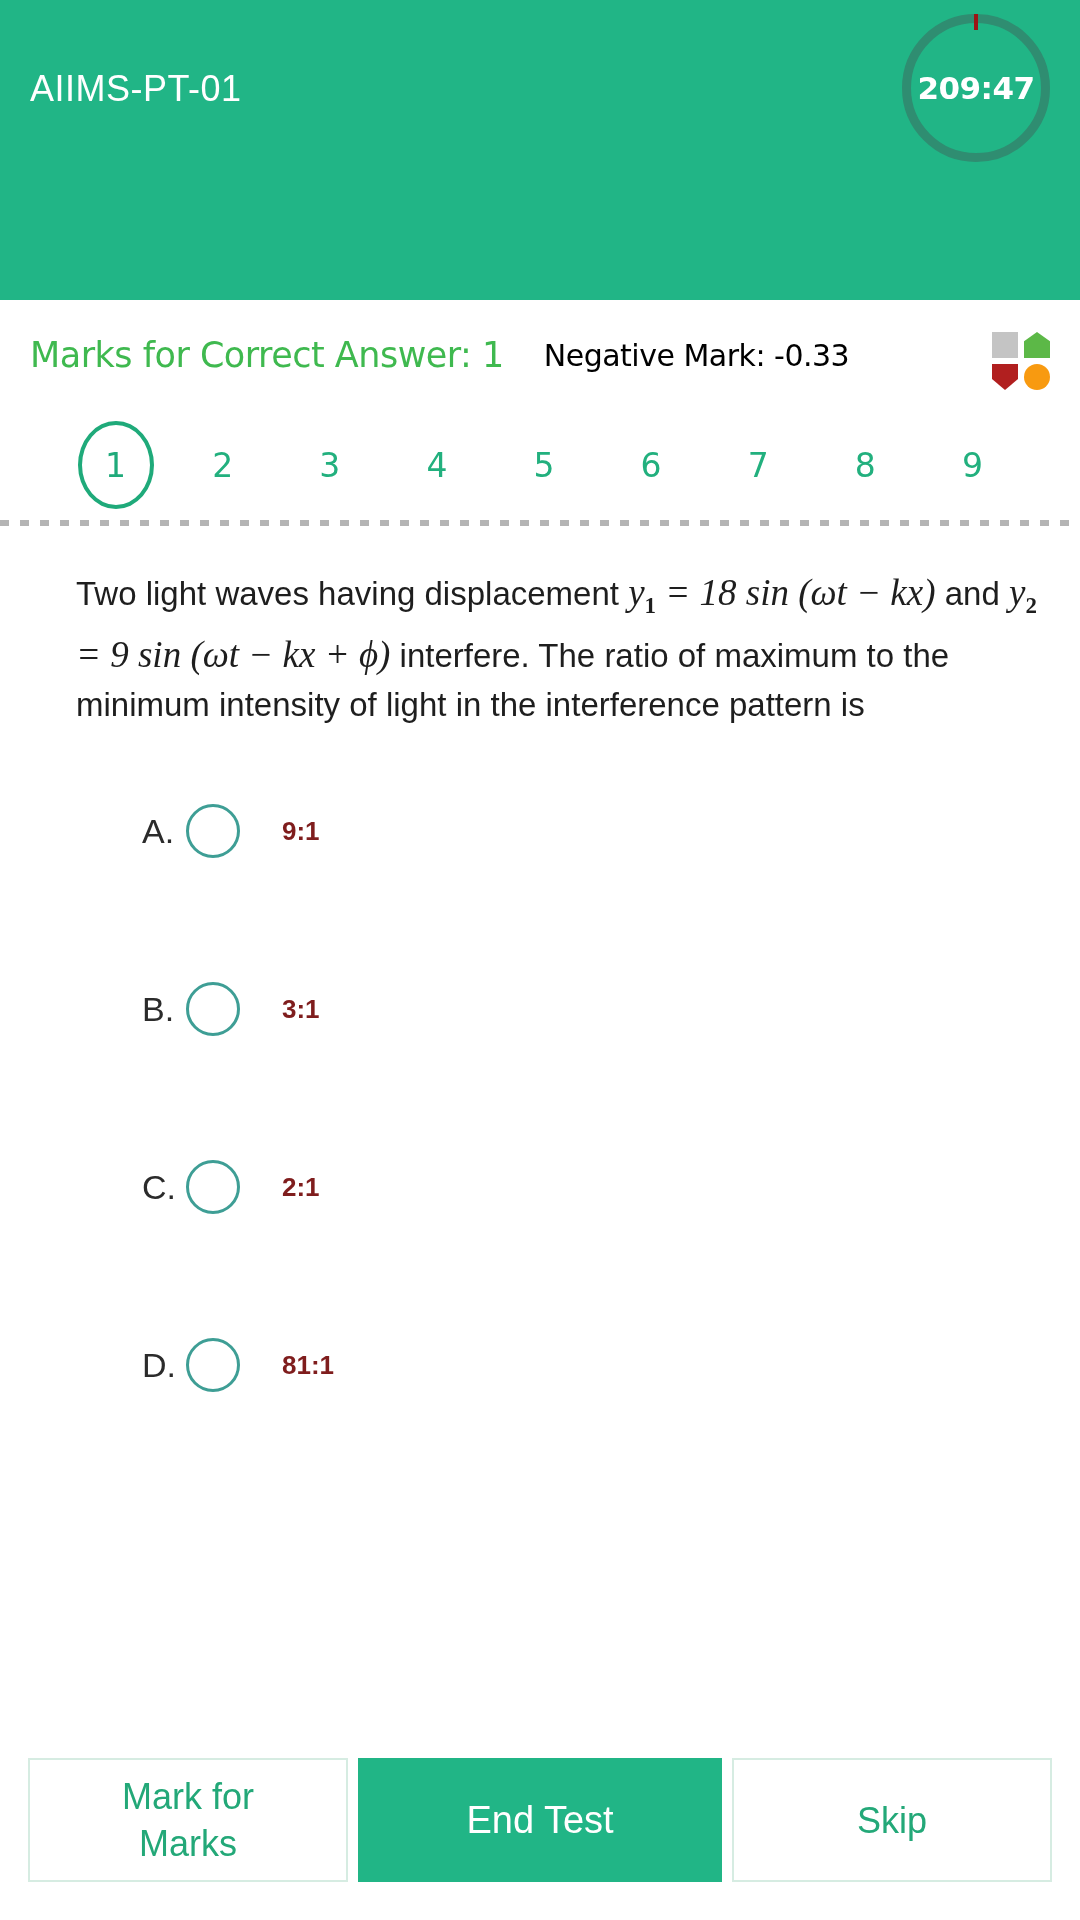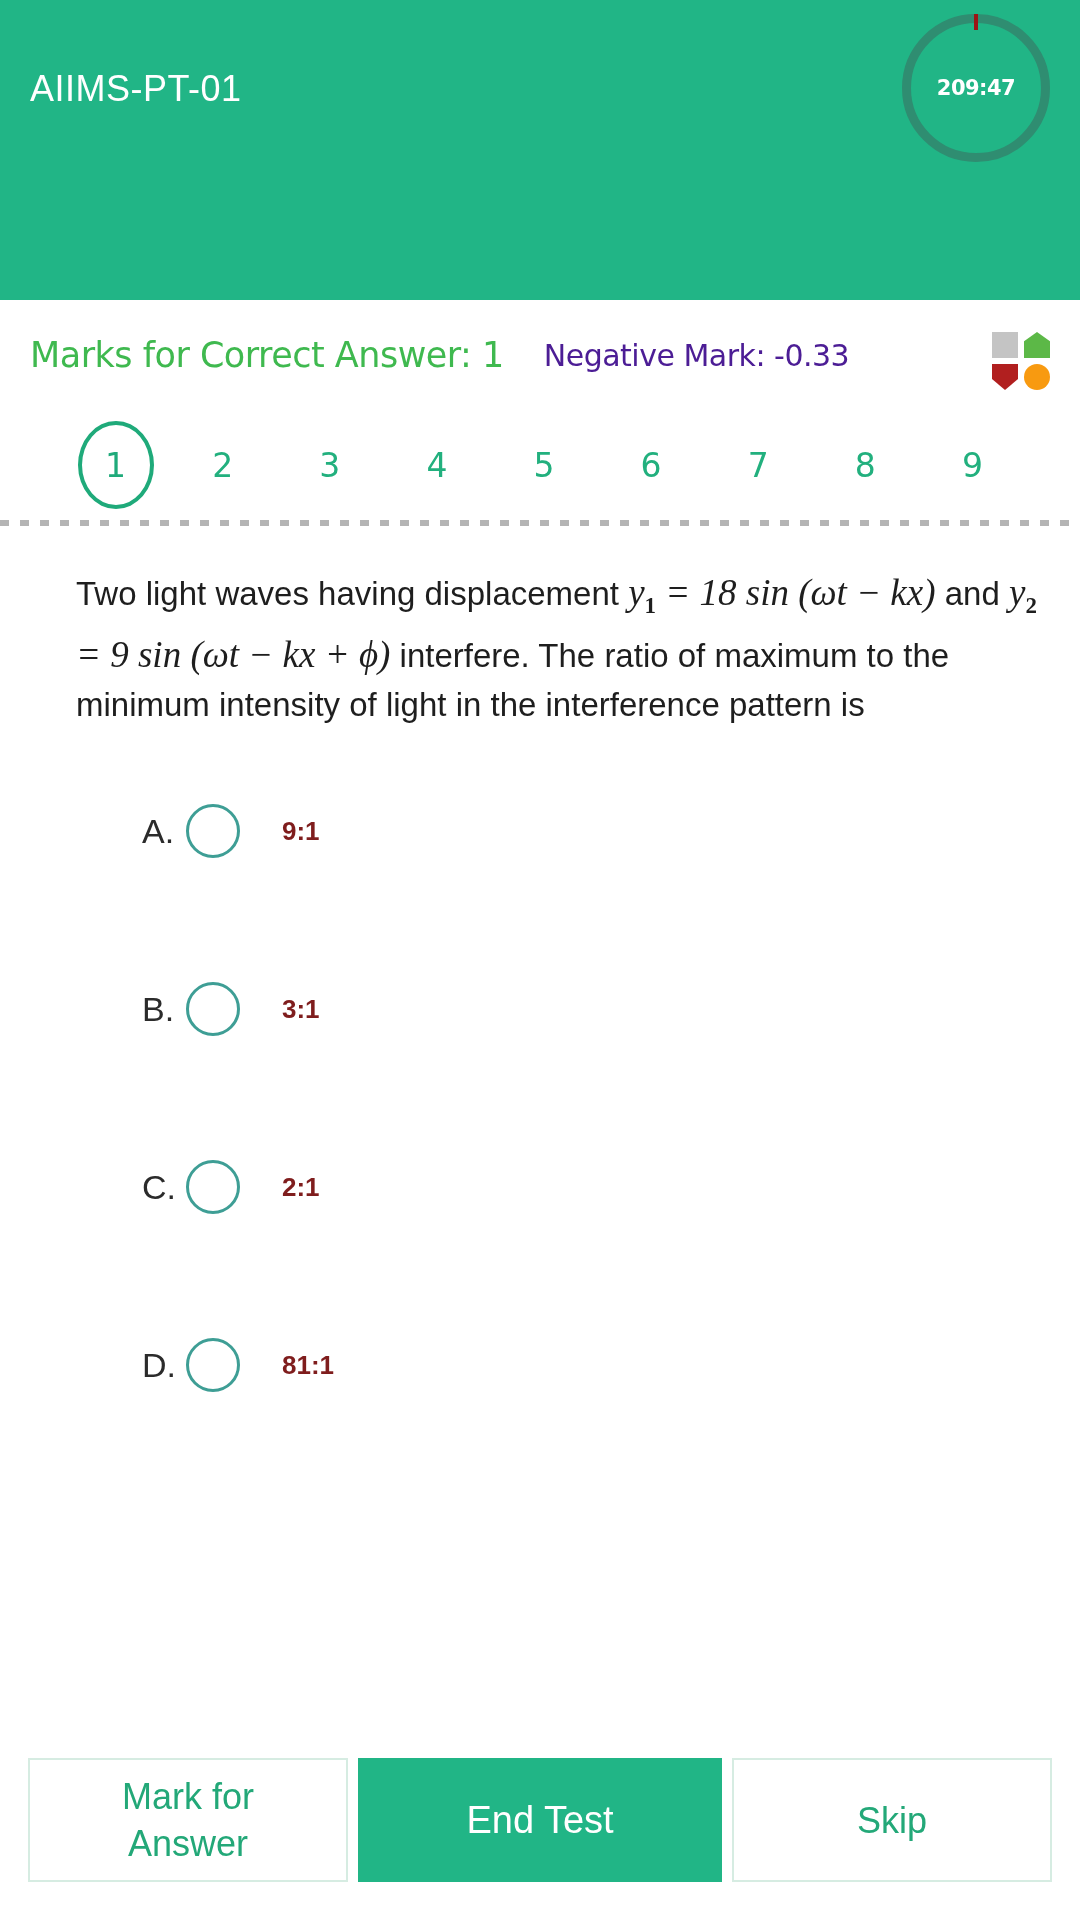--- a/index.html
+++ b/index.html
@@ -66,21 +66,21 @@
     margin-left: -2px;
     background: #9b1414;
   }
   .timer-text {
     position: absolute;
     inset: 0;
     display: flex;
     align-items: center;
     justify-content: center;
     color: #ffffff;
-    font-size: 21px;
+    font-size: 31px;
     font-weight: 700;
     font-family: "DejaVu Sans", sans-serif;
     letter-spacing: -0.5px;
   }
 
   
   .tabs {
     position: absolute;
     left: 0;
     right: 0;
@@ -131,21 +131,21 @@
     box-sizing: border-box;
     gap: 18px;
   }
   .marks-correct {
     color: #3fb94f;
     font-size: 35px;
     font-family: "DejaVu Sans", sans-serif;
     letter-spacing: -0.5px;
   }
   .marks-negative {
-    color: #4c1d95;
+    color: #000000;
     font-size: 30px;
     margin-left: 22px;
     font-family: "DejaVu Sans", sans-serif;
     letter-spacing: -0.5px;
   }
   .legend {
     position: absolute;
     right: 26px;
     top: 32px;
     width: 62px;
@@ -404,21 +404,21 @@
       <div class="option">
         <span class="opt-letter">D.</span>
         <span class="opt-radio"></span>
         <span class="opt-value">81:1</span>
       </div>
     </div>
   </div>
 
   <div class="footer">
     <div class="btn btn-outline btn-mark">
-      <span><span>Mark for</span><br><span>Answer</span></span>
+      <span><span>Mark for</span><br><span>Marks</span></span>
     </div>
     <div class="btn btn-end">
       <span>End Test</span>
     </div>
     <div class="btn btn-outline btn-skip">
       <span>Skip</span>
     </div>
   </div>
 
 </div>

